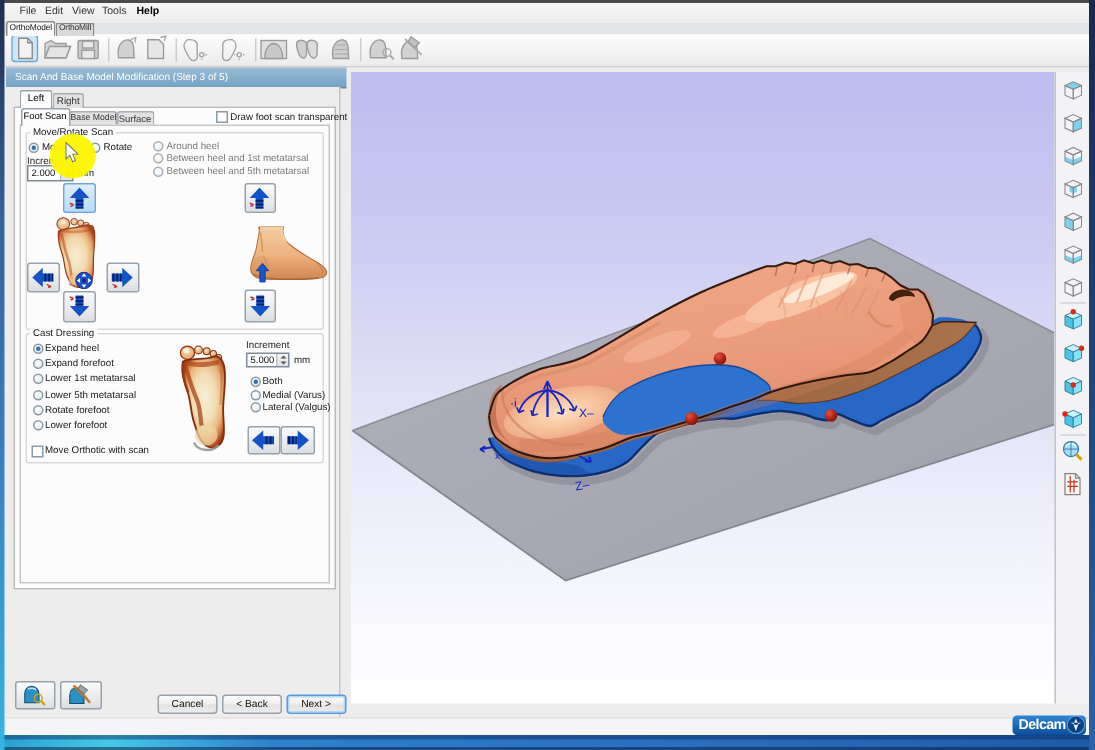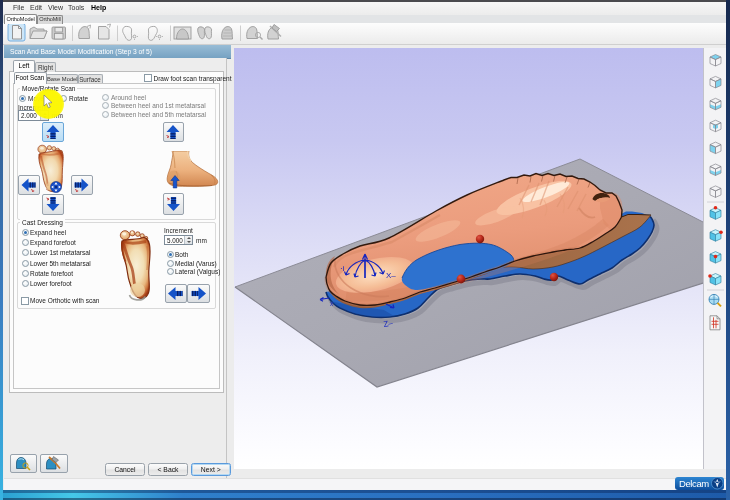--- a/index.html
+++ b/index.html
@@ -41,21 +41,21 @@
 .abtn.hl{background:linear-gradient(#ddeefa,#b8dcf4);border-color:#6aa6d8;}
 .pbtn{position:absolute;height:11px;border:1px solid #9aa2aa;border-radius:2.5px;background:linear-gradient(#fbfbfb 0%,#f0f0f0 45%,#e2e2e2 55%,#ececec 100%);
  font-size:6.8px;color:#111;text-align:center;line-height:11px;}
 .pbtn.def{border-color:#5a9adc;box-shadow:0 0 0 1px #b4d8f2 inset;}
 #statusr{left:4px;top:478px;width:722px;height:12px;background:#f5f5f7;border-top:1px solid #e0e0e0;}
 #viewport{left:234px;top:48px;width:469px;height:421px;
  background:linear-gradient(#bdbdef 0%,#c8c8f1 22%,#dedef6 48%,#f0f0fb 72%,#fcfcff 94%,#ffffff 100%);}
 #rtools{left:703px;top:48px;width:23px;height:421px;background:#f3f3f5;border-left:1px solid #c2c2ca;}
 #delcam{left:675px;top:476.5px;width:49px;height:13.5px;border-radius:3px;
  background:linear-gradient(#2e86d2,#0c4d9c);z-index:10;}
-#delcam span{position:absolute;left:4px;top:1px;font-size:9.5px;font-weight:normal;color:#fff;letter-spacing:-0.4px;}
+#delcam span{position:absolute;left:4px;top:1px;font-size:9.5px;font-weight:bold;color:#fff;letter-spacing:-0.4px;}
 </style>
 </head>
 <body>
 <div class="abs" id="workspace"></div>
 <div class="abs" id="topline"></div>
 <div class="abs" id="menubar">
   <span class="mitem" style="left:10px;">File</span>
   <span class="mitem" style="left:27px;">Edit</span>
   <span class="mitem" style="left:45px;">View</span>
   <span class="mitem" style="left:65px;">Tools</span>

